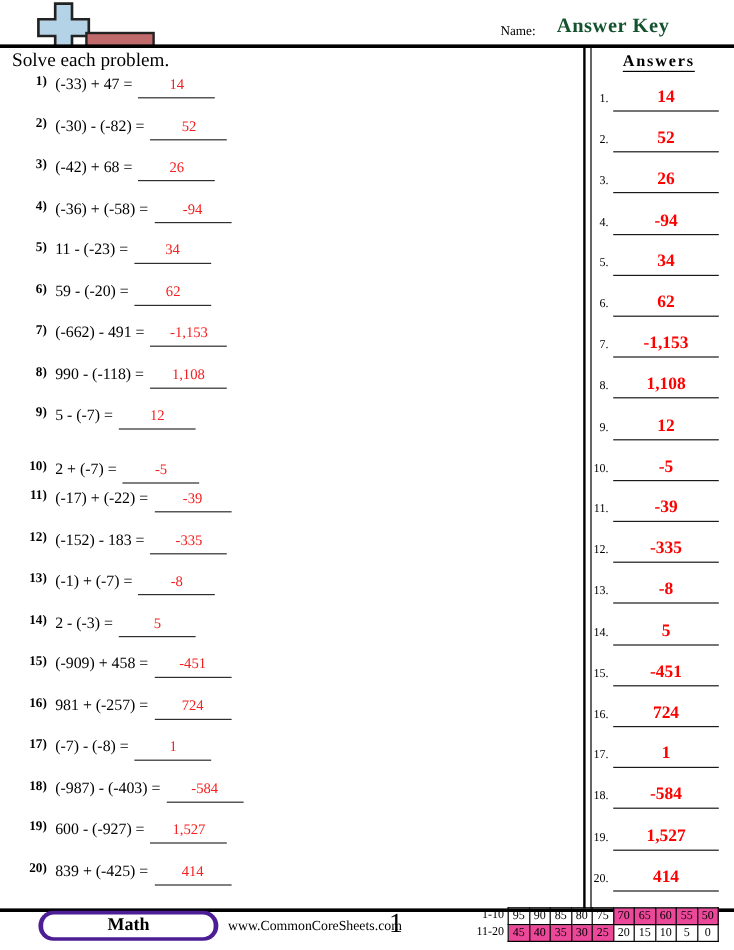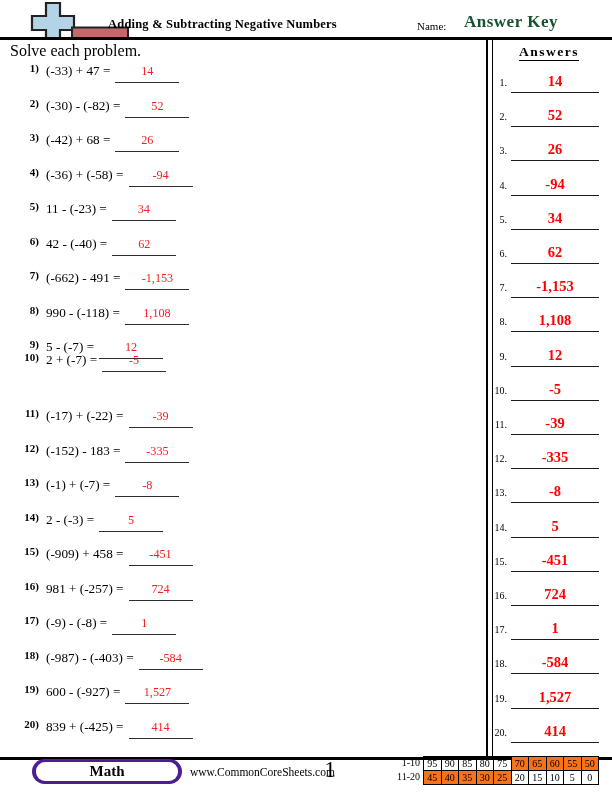--- a/index.html
+++ b/index.html
@@ -37,64 +37,63 @@
   #math-badge{position:absolute;left:32px;top:759px;width:150px;height:25px;background:#4c1d95;border-radius:13px;}
   #math-badge-inner{position:absolute;left:4px;top:3px;right:4px;bottom:3px;background:#fff;border-radius:9px;
     text-align:center;font-size:15px;font-weight:bold;line-height:19px;}
   #website{position:absolute;left:190px;top:766px;font-size:11.5px;}
   #page-number{position:absolute;left:300px;top:757px;width:60px;text-align:center;font-size:23px;}
   #score-label-1{position:absolute;left:380px;top:757px;width:40px;text-align:right;font-size:10px;}
   #score-label-2{position:absolute;left:380px;top:771px;width:40px;text-align:right;font-size:10px;}
   #score-table{position:absolute;left:423px;top:756px;border-collapse:collapse;}
   #score-table td{border:1px solid #000;width:16.5px;height:13px;padding:0;
     text-align:center;font-size:10px;font-family:"Liberation Serif",serif;}
-  #score-table td.hl{background:#f97316;}
+  #score-table td.hl{background:#ec4899;}
 </style>
 </head>
 <body>
 
 <div id="page">
 
   <div id="icon-wrap">
     <svg width="108" height="40" viewBox="0 0 108 40">
       <path d="M20 2 L34 2 L34 15 L48 15 L48 29 L34 29 L34 38 L20 38 L20 29 L6 29 L6 15 L20 15 Z" fill="#b5d3e7" stroke="#222222" stroke-width="2.2"></path>
       <rect x="46" y="26.5" width="56" height="11" fill="#c16a6b" stroke="#222222" stroke-width="2"></rect>
     </svg>
   </div>
-  <div id="page-title">Adding &amp; Subtracting Negative Numbers</div>
   <div id="name-label">Name:</div>
   <div id="answer-key">Answer Key</div>
   <div id="header-rule"></div>
   <div id="instructions">Solve each problem.</div>
 
   <div id="divider-outer"></div>
   <div id="divider-inner"></div>
 
   <div id="answers-heading">
     <span>Answers</span>
   </div>
 
   <div id="problems-area">
       <div class="prob-row" style="top: 59px;"><span class="prob-num">1)</span><span class="prob-expr">(-33) + 47 =</span><span class="prob-line"><span>14</span></span></div>
       <div class="prob-row" style="top: 93.5px;"><span class="prob-num">2)</span><span class="prob-expr">(-30) - (-82) =</span><span class="prob-line"><span>52</span></span></div>
       <div class="prob-row" style="top: 128px;"><span class="prob-num">3)</span><span class="prob-expr">(-42) + 68 =</span><span class="prob-line"><span>26</span></span></div>
       <div class="prob-row" style="top: 162.5px;"><span class="prob-num">4)</span><span class="prob-expr">(-36) + (-58) =</span><span class="prob-line"><span>-94</span></span></div>
       <div class="prob-row" style="top: 197px;"><span class="prob-num">5)</span><span class="prob-expr">11 - (-23) =</span><span class="prob-line"><span>34</span></span></div>
-      <div class="prob-row" style="top: 231.5px;"><span class="prob-num">6)</span><span class="prob-expr">42 - (-40) =</span><span class="prob-line"><span>62</span></span></div>
+      <div class="prob-row" style="top: 231.5px;"><span class="prob-num">6)</span><span class="prob-expr">59 - (-20) =</span><span class="prob-line"><span>62</span></span></div>
       <div class="prob-row" style="top: 266px;"><span class="prob-num">7)</span><span class="prob-expr">(-662) - 491 =</span><span class="prob-line"><span>-1,153</span></span></div>
       <div class="prob-row" style="top: 300.5px;"><span class="prob-num">8)</span><span class="prob-expr">990 - (-118) =</span><span class="prob-line"><span>1,108</span></span></div>
       <div class="prob-row" style="top: 335px;"><span class="prob-num">9)</span><span class="prob-expr">5 - (-7) =</span><span class="prob-line"><span>12</span></span></div>
-      <div class="prob-row" style="top: 348px;"><span class="prob-num">10)</span><span class="prob-expr">2 + (-7) =</span><span class="prob-line"><span>-5</span></span></div>
+      <div class="prob-row" style="top: 380px;"><span class="prob-num">10)</span><span class="prob-expr">2 + (-7) =</span><span class="prob-line"><span>-5</span></span></div>
       <div class="prob-row" style="top: 404px;"><span class="prob-num">11)</span><span class="prob-expr">(-17) + (-22) =</span><span class="prob-line"><span>-39</span></span></div>
       <div class="prob-row" style="top: 438.5px;"><span class="prob-num">12)</span><span class="prob-expr">(-152) - 183 =</span><span class="prob-line"><span>-335</span></span></div>
       <div class="prob-row" style="top: 473px;"><span class="prob-num">13)</span><span class="prob-expr">(-1) + (-7) =</span><span class="prob-line"><span>-8</span></span></div>
       <div class="prob-row" style="top: 507.5px;"><span class="prob-num">14)</span><span class="prob-expr">2 - (-3) =</span><span class="prob-line"><span>5</span></span></div>
       <div class="prob-row" style="top: 542px;"><span class="prob-num">15)</span><span class="prob-expr">(-909) + 458 =</span><span class="prob-line"><span>-451</span></span></div>
       <div class="prob-row" style="top: 576.5px;"><span class="prob-num">16)</span><span class="prob-expr">981 + (-257) =</span><span class="prob-line"><span>724</span></span></div>
-      <div class="prob-row" style="top: 611px;"><span class="prob-num">17)</span><span class="prob-expr">(-9) - (-8) =</span><span class="prob-line"><span>1</span></span></div>
+      <div class="prob-row" style="top: 611px;"><span class="prob-num">17)</span><span class="prob-expr">(-7) - (-8) =</span><span class="prob-line"><span>1</span></span></div>
       <div class="prob-row" style="top: 645.5px;"><span class="prob-num">18)</span><span class="prob-expr">(-987) - (-403) =</span><span class="prob-line"><span>-584</span></span></div>
       <div class="prob-row" style="top: 680px;"><span class="prob-num">19)</span><span class="prob-expr">600 - (-927) =</span><span class="prob-line"><span>1,527</span></span></div>
       <div class="prob-row" style="top: 714.5px;"><span class="prob-num">20)</span><span class="prob-expr">839 + (-425) =</span><span class="prob-line"><span>414</span></span></div>
     </div>
 
   <div id="answers-area">
       <div class="ans-row" style="top: 70px;"><span class="ans-num">1.</span><span class="ans-line"><span>14</span></span></div>
       <div class="ans-row" style="top: 104.2px;"><span class="ans-num">2.</span><span class="ans-line"><span>52</span></span></div>
       <div class="ans-row" style="top: 138.4px;"><span class="ans-num">3.</span><span class="ans-line"><span>26</span></span></div>
       <div class="ans-row" style="top: 172.6px;"><span class="ans-num">4.</span><span class="ans-line"><span>-94</span></span></div>

